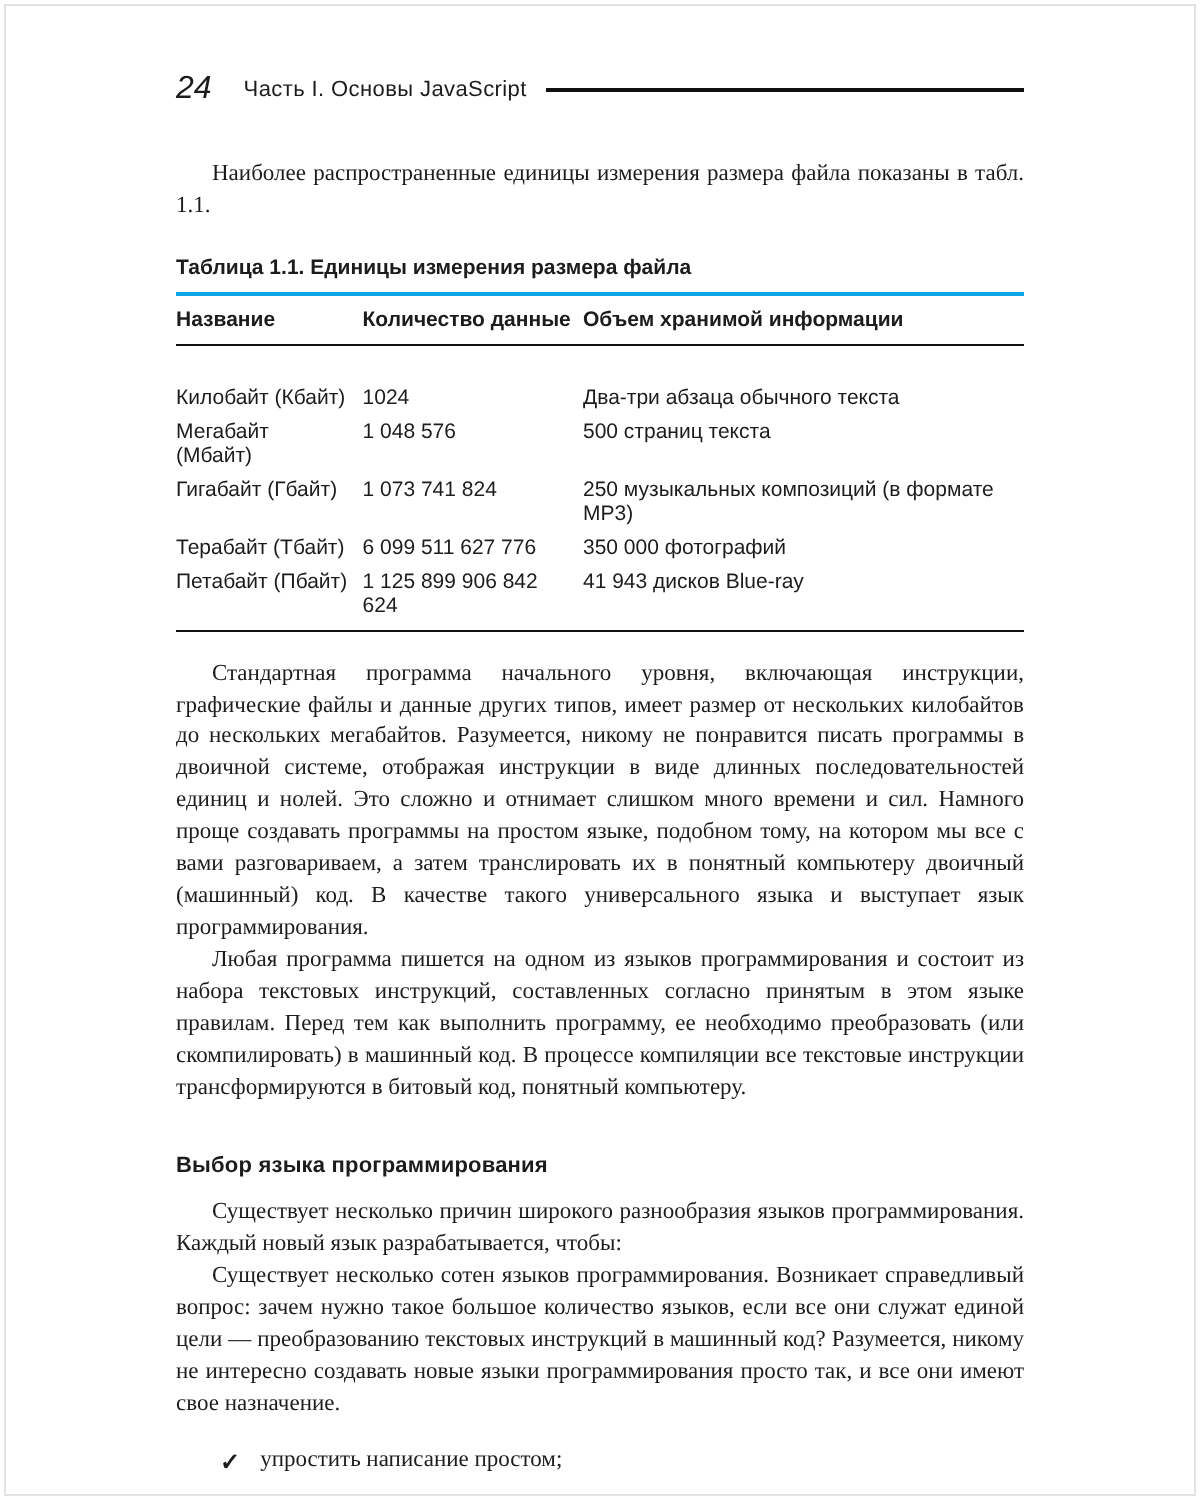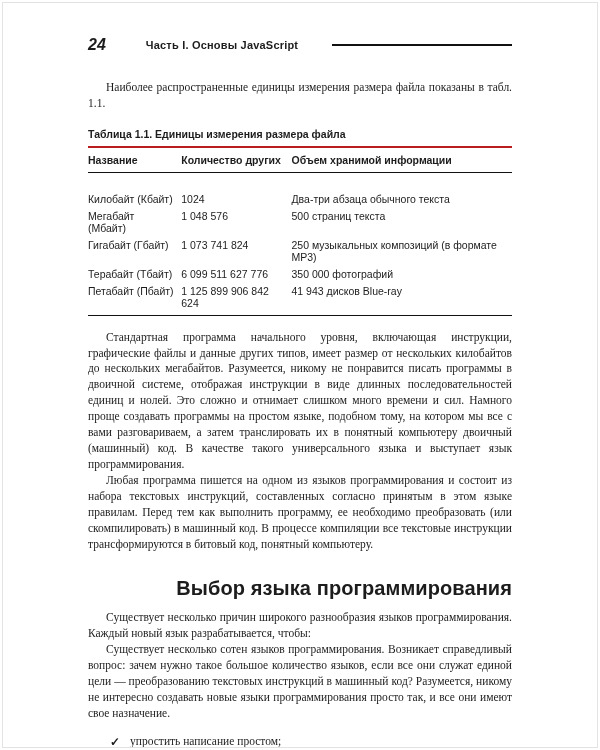--- a/index.html
+++ b/index.html
@@ -17,23 +17,22 @@
     border: 1px solid #e2e2e2;
     pointer-events: none;
   }
   .content { padding: 36px 88px 0 88px; }
 
   
   .running-head {
     display: flex;
     align-items: center;
     font-family: "Liberation Sans", sans-serif;
-    font-weight: bold;
+    font-weight: normal;
     margin-bottom: 26px;
-    gap: 24px;
   }
   .page-num { font-size: 16px; font-style: italic; margin-right: 16px; }
   .running-title { font-size: 11px; letter-spacing: .2px; }
   .head-rule { flex: 1; height: 2px; background: #111; margin-left: 10px; }
 
   
   .para {
     font-size: 11.5px;
     line-height: 1.38;
     text-align: justify;
@@ -49,21 +48,21 @@
     margin: 16px 0 6px 0;
   }
   table.units {
     width: 100%;
     border-collapse: collapse;
     font-family: "Liberation Sans", sans-serif;
     font-size: 10.5px;
     margin-bottom: 14px;
   }
   table.units thead tr {
-    border-top: 2px solid #b91c1c;
+    border-top: 2px solid #0ea5e9;
     border-bottom: 1px solid #111;
   }
   table.units th {
     text-align: left;
     font-weight: bold;
     padding: 6px 6px 6px 0;
     white-space: nowrap;
   }
   table.units td {
     padding: 2.5px 6px 2.5px 0;
@@ -73,24 +72,23 @@
   table.units tbody tr:last-child { border-bottom: 1.5px solid #111; }
   table.units tbody tr:last-child td { padding-bottom: 6px; }
   .col-name { width: 22%; }
   .col-bytes { width: 26%; }
   .col-info { width: 52%; }
 
   
   .section-heading {
     font-family: "Liberation Sans", sans-serif;
     font-weight: bold;
-    font-size: 20px;
+    font-size: 11px;
     margin: 24px 0 10px 0;
     letter-spacing: .1px;
-    text-align: right;
   }
 
   
   .checklist { margin: 12px 0 0 22px; }
   .check-item {
     display: flex;
     align-items: flex-start;
     margin-bottom: 8px;
     font-size: 11.5px;
     line-height: 1.35;
@@ -121,21 +119,21 @@
   <div class="table-caption">Таблица 1.1. Единицы измерения размера файла</div>
   <table class="units">
     <colgroup>
       <col class="col-name">
         <col class="col-bytes">
         <col class="col-info">
     </colgroup>
     <thead>
       <tr>
         <th>Название</th>
-        <th>Количество других</th>
+        <th>Количество данные</th>
         <th>Объем хранимой информации</th>
       </tr>
     </thead>
     <tbody>
       <tr>
         <td>Килобайт (Кбайт)</td>
         <td>1024</td>
         <td>Два-три абзаца обычного текста</td>
       </tr>
       <tr>

